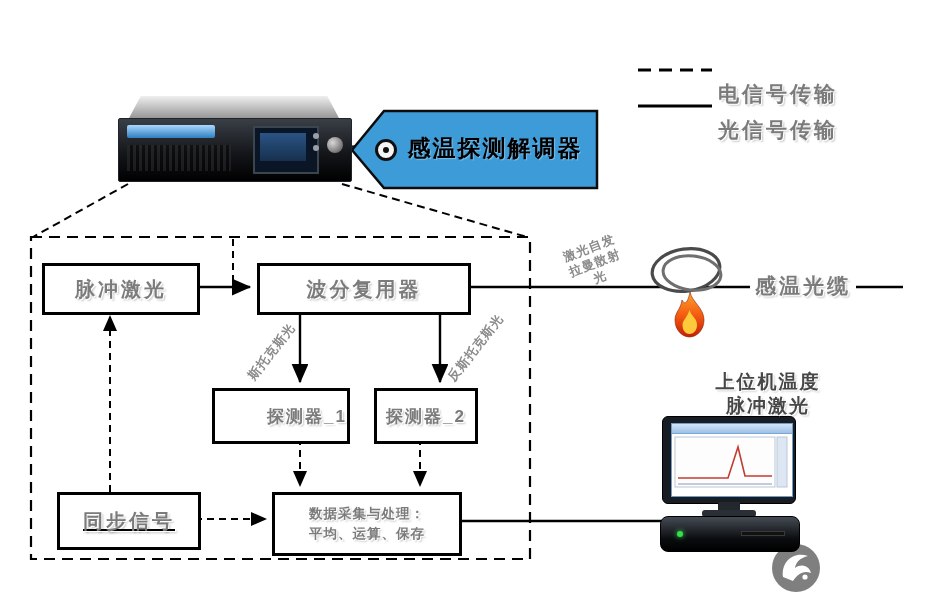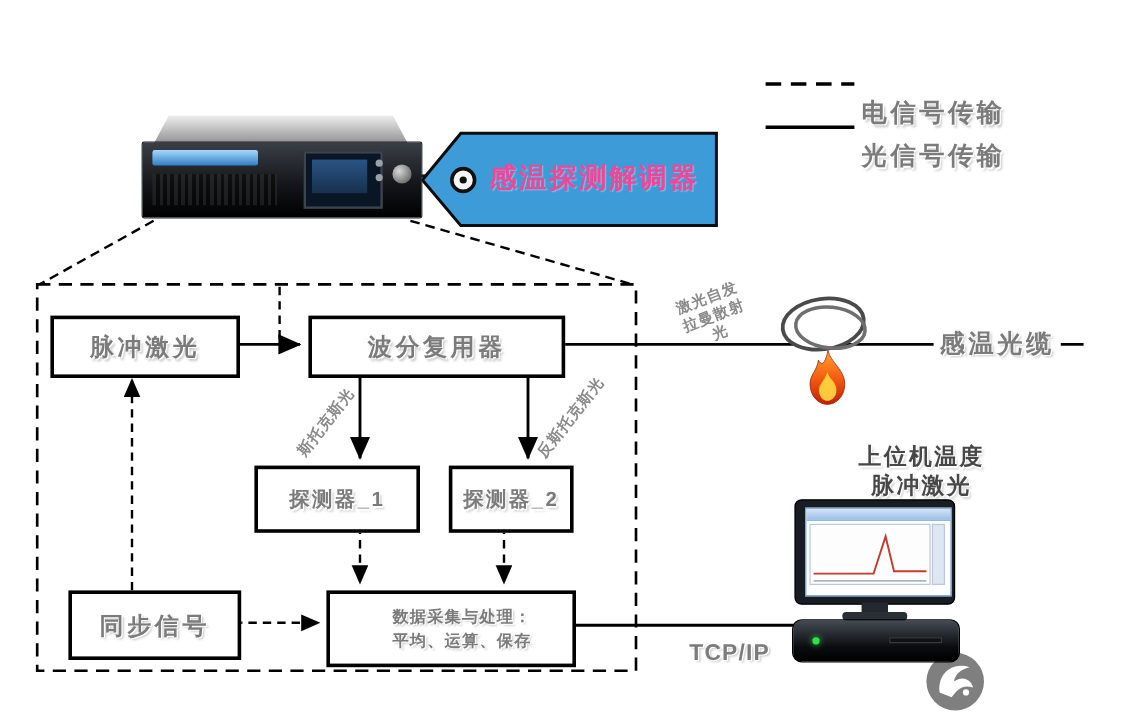--- a/index.html
+++ b/index.html
@@ -11,40 +11,40 @@
   .box{
     position:absolute;background:#fff;border:3px solid #000;
     display:flex;align-items:center;justify-content:center;z-index:3;
   }
   .emboss{
     color:#7b7b7b;font-weight:bold;letter-spacing:3px;
     text-shadow:1px 1px 0 #ffffff,2px 2px 2px rgba(0,0,0,.22);
   }
   .boxlbl{font-size:20px;}
   .boxlbl-sm{font-size:17px;letter-spacing:2px;}
-  .daq{flex-direction:column;line-height:1.45;padding-left:18px;}
+  .daq{flex-direction:column;line-height:1.45;}
   .daq .ln{font-size:13.5px;letter-spacing:1px;}
   .legend-lbl{position:absolute;font-size:21px;z-index:3;margin-top:24px;}
   .tag-text{
     position:absolute;left:398px;top:133px;width:194px;text-align:center;z-index:4;
-    font-size:23px;font-weight:800;color:#ec4899;letter-spacing:2px;
+    font-size:23px;font-weight:800;color:#000000;letter-spacing:2px;
     text-shadow:1px 1px 1px rgba(255,255,255,.35);
   }
   .tiny-rot{
     position:absolute;z-index:3;font-size:12.5px;font-weight:bold;color:#8a8a8a;
     letter-spacing:1px;white-space:nowrap;text-shadow:1px 1px 0 #fff;
   }
   .raman{
     position:absolute;left:568px;top:240px;z-index:3;text-align:center;line-height:1.25;
     font-size:12.5px;font-weight:bold;color:#8a8a8a;letter-spacing:1px;
     transform:rotate(-21deg);text-shadow:1px 1px 0 #fff;
   }
   .cable-lbl{
     position:absolute;left:750px;top:272px;z-index:3;font-size:21px;
-    background:#fff;padding:0 5px;margin-left:28px;
+    background:#fff;padding:0 5px;
   }
   .host-lbl{
     position:absolute;left:693px;top:370px;width:150px;text-align:center;z-index:3;
     font-size:19px;line-height:1.25;color:#474747;font-weight:800;letter-spacing:2px;
     text-shadow:1px 1px 0 #fff,2px 2px 2px rgba(0,0,0,.18);
   }
   .comm-lbl{
     position:absolute;left:550px;top:533px;width:116px;text-align:center;z-index:3;
     line-height:1.3;
   }
@@ -164,27 +164,27 @@
 
   <div class="legend-lbl emboss" style="left:718px;top:56px;">电信号传输</div>
   <div class="legend-lbl emboss" style="left:718px;top:92px;">光信号传输</div>
 
   <div class="box" style="left:42px;top:263px;width:152px;height:46px;">
     <span class="emboss boxlbl">脉冲激光</span>
   </div>
   <div class="box" style="left:257px;top:263px;width:208px;height:46px;">
     <span class="emboss boxlbl">波分复用器</span>
   </div>
-  <div class="box" style="left:212px;top:388px;width:132px;height:50px;">
+  <div class="box" style="left:212px;top:388px;width:132px;height:50px;justify-content:flex-end;">
     <span class="emboss boxlbl-sm">探测器_1</span>
   </div>
   <div class="box" style="left:374px;top:388px;width:98px;height:50px;justify-content:center;">
     <span class="emboss boxlbl-sm">探测器_2</span>
   </div>
-  <div class="box" style="left:57px;top:492px;width:138px;height:52px;">
+  <div class="box" style="left:57px;top:492px;width:138px;height:52px;text-decoration:underline;">
     <span class="emboss boxlbl">同步信号</span>
   </div>
   <div class="box daq" style="left:272px;top:492px;width:184px;height:58px;">
     <span class="emboss ln">数据采集与处理：</span>
     <span class="emboss ln">平均、运算、保存</span>
   </div>
 
   <div class="tiny-rot" style="left:272px;top:352px;transform:translate(-50%,-50%) rotate(-52deg);">斯托克斯光</div>
   <div class="tiny-rot" style="left:476px;top:348px;transform:translate(-50%,-50%) rotate(-52deg);">反斯托克斯光</div>
 
@@ -195,21 +195,20 @@
   </div>
 
   <div class="cable-lbl emboss">感温光缆</div>
 
   <div class="host-lbl">
     <div>上位机温度</div>
     <div>脉冲激光</div>
   </div>
 
   <div class="comm-lbl">
-    <div class="emboss l2">TCP/IP</div>
   </div>
 
   <div class="pc">
     <div class="pc-bezel">
       <div class="pc-screen">
         <div class="pc-titlebar"></div>
         <svg width="118" height="60" viewBox="0 0 118 60">
           <rect x="3" y="3" width="100" height="50" fill="#fdfdfd" stroke="#b9c7d8"></rect>
           <line x1="6" y1="50" x2="100" y2="50" stroke="#8a9bb0" stroke-width="1"></line>
           <polyline points="6,44 56,44 66,13 73,42 100,42" fill="none" stroke="#c43b2f" stroke-width="1.6"></polyline>

